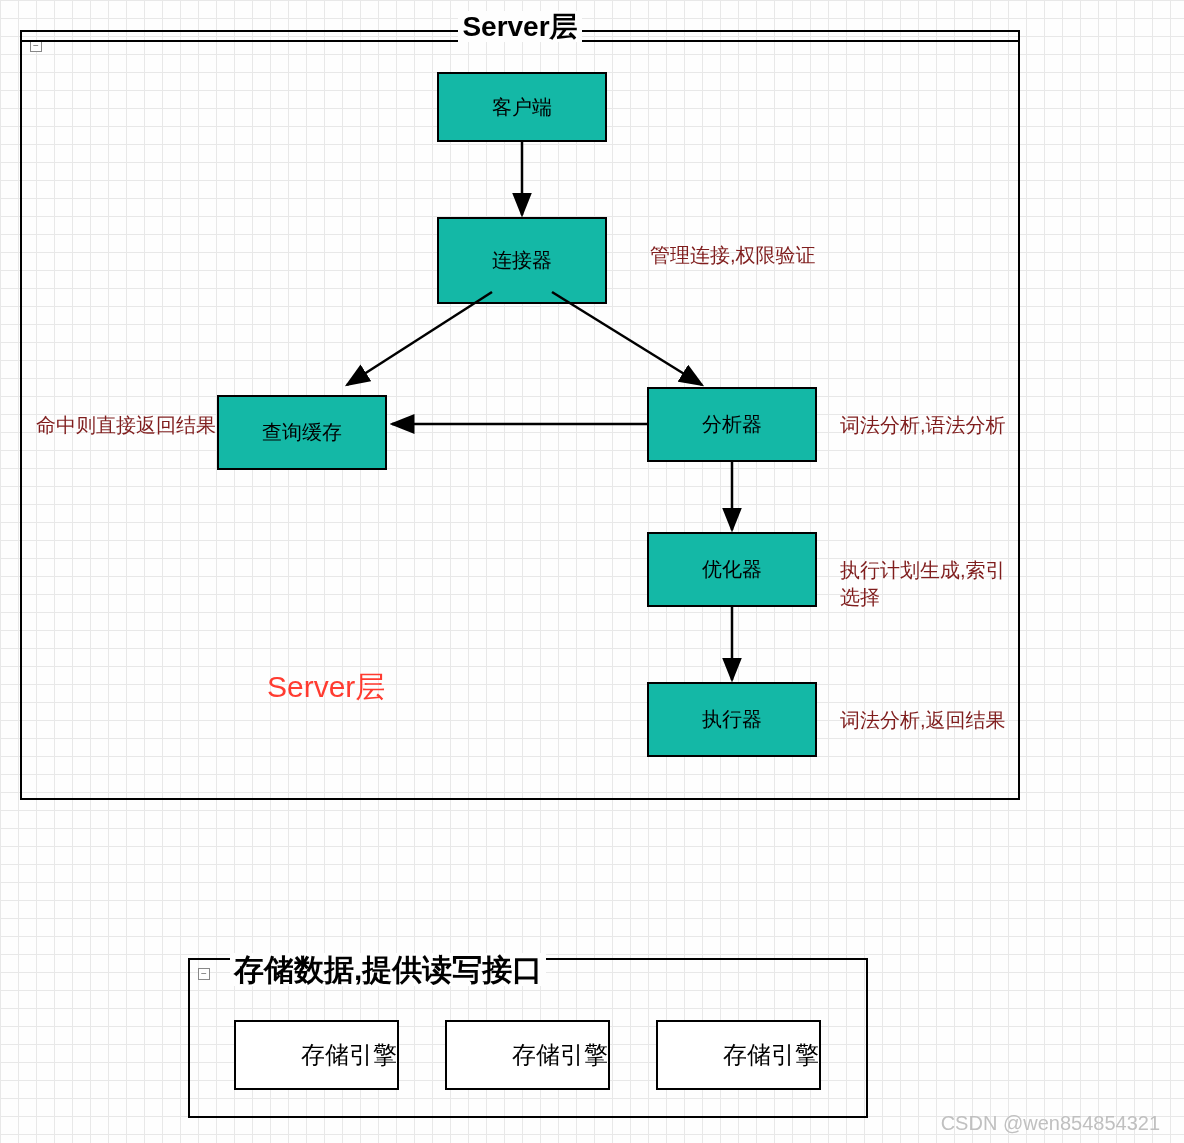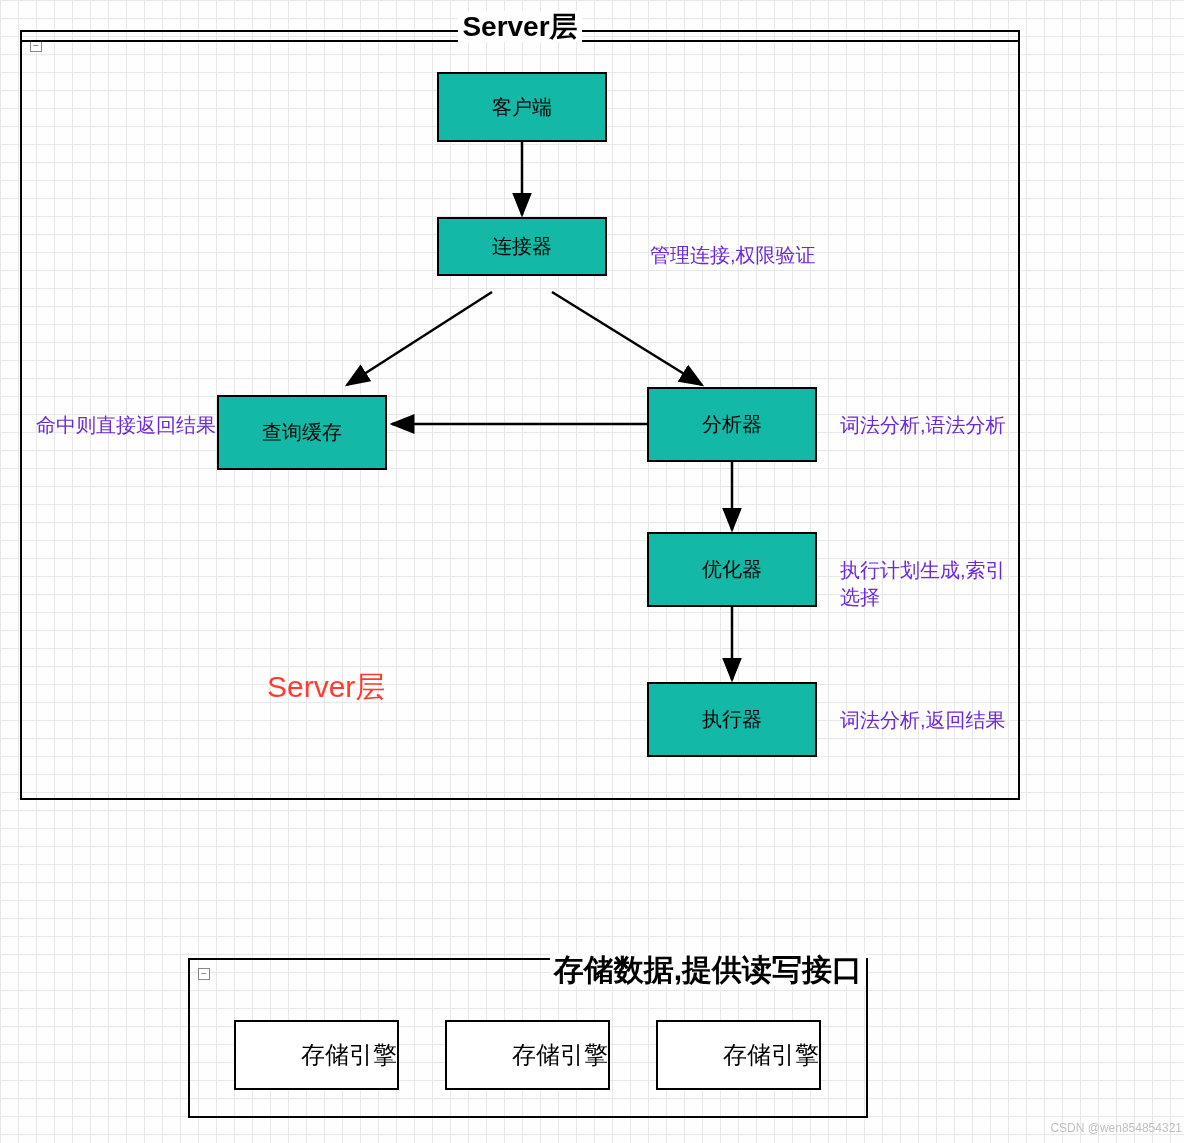--- a/index.html
+++ b/index.html
@@ -55,21 +55,21 @@
       position: absolute;
       border: 2px solid #000;
       background: #14b8a6;
       display: flex;
       align-items: center;
       justify-content: center;
       font-size: 20px;
     }
     .annotation {
       position: absolute;
-      color: #6d28d9;
+      color: #7f1d1d;
       font-size: 20px;
     }
     .big-label {
       position: absolute;
       color: #ff3b30;
       font-size: 30px;
     }
     svg.arrows {
       position: absolute;
       left: 0;
@@ -80,62 +80,63 @@
       position: absolute;
       left: 188px;
       top: 958px;
       width: 680px;
       height: 160px;
       border: 2px solid #000;
       background: transparent;
     }
     .storage-title-bar {
       width: 100%;
-      text-align: right;
+      text-align: left;
       font-size: 30px;
       font-weight: bold;
       line-height: 40px;
       position: relative;
       top: -10px;
+      margin-left: 40px;
     }
     .storage-title-bar .title-text {
       background: #fefefe;
       padding: 0 4px;
     }
     .storage-node {
       position: absolute;
       border: 2px solid #000;
       background: #fff;
       display: flex;
       align-items: center;
       justify-content: flex-end;
       font-size: 24px;
     }
     .watermark {
       position: absolute;
-      right: 2px;
+      right: 24px;
       bottom: 8px;
       color: #c0c0c0;
-      font-size: 12px;
+      font-size: 20px;
       font-family: Arial, sans-serif;
     }
   </style>
 </head>
 <body>
 
 <div class="server-container">
   <div class="collapse-icon">−</div>
   <div class="server-title-bar">
     <span class="title-text">Server层</span>
   </div>
 
   <div class="node" style="left:415px; top:40px; width:170px; height:70px;">
     <span>客户端</span>
   </div>
-  <div class="node" style="left:415px; top:185px; width:170px; height:59px;">
+  <div class="node" style="left:415px; top:185px; width:170px; height:87px;">
     <span>连接器</span>
   </div>
   <div class="node" style="left:195px; top:363px; width:170px; height:75px;">
     <span>查询缓存</span>
   </div>
   <div class="node" style="left:625px; top:355px; width:170px; height:75px;">
     <span>分析器</span>
   </div>
   <div class="node" style="left:625px; top:500px; width:170px; height:75px;">
     <span>优化器</span>

